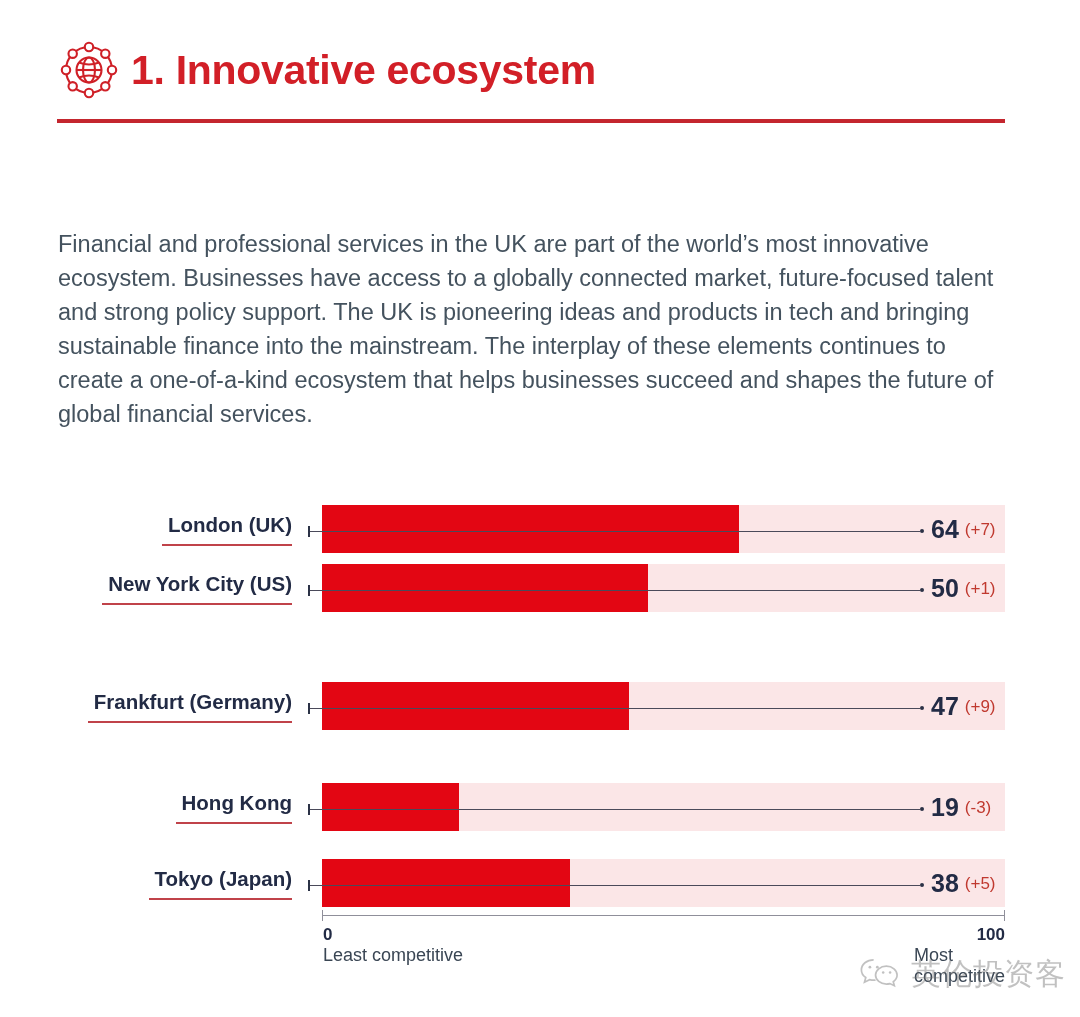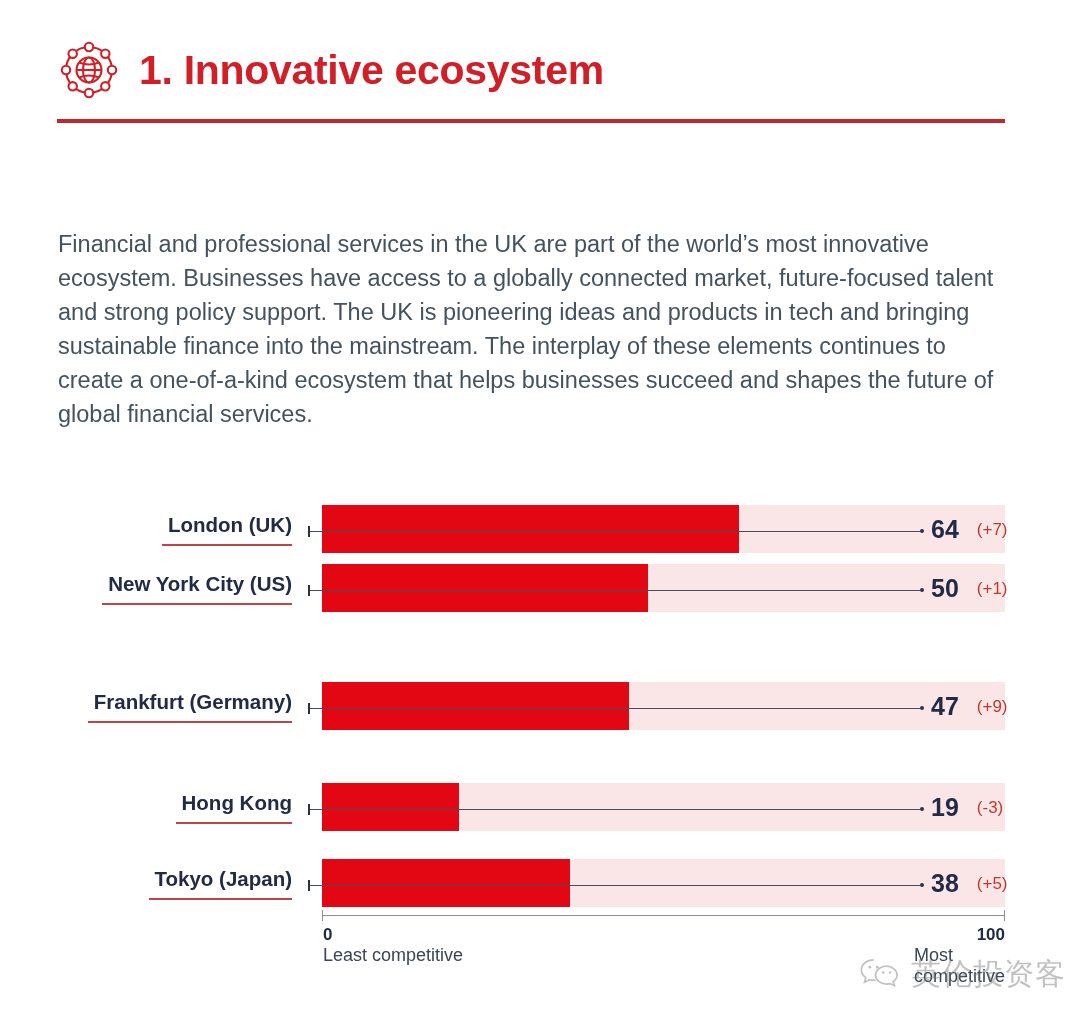--- a/index.html
+++ b/index.html
@@ -17,21 +17,21 @@
 
   
   #header {
     position: absolute;
     left: 57px;
     top: 30px;
     width: 948px;
     height: 80px;
     display: flex;
     align-items: center;
-    gap: 18px;
+    gap: 10px;
   }
   #globe-icon {
     width: 64px;
     height: 64px;
     flex: 0 0 64px;
   }
   #page-title {
     font-size: 41px;
     font-weight: bold;
     color: #d21f27;
@@ -134,21 +134,21 @@
     height: 4px;
     border-radius: 50%;
     background: #2b3246;
   }
   .value-wrap {
     position: absolute;
     top: 0;
     height: 48px;
     display: flex;
     align-items: center;
-    gap: 18px;
+    gap: 6px;
   }
   .value-num {
     font-size: 25px;
     font-weight: bold;
     color: #222b45;
     line-height: 1;
   }
   .value-delta {
     font-size: 17px;
     color: #c0392f;

